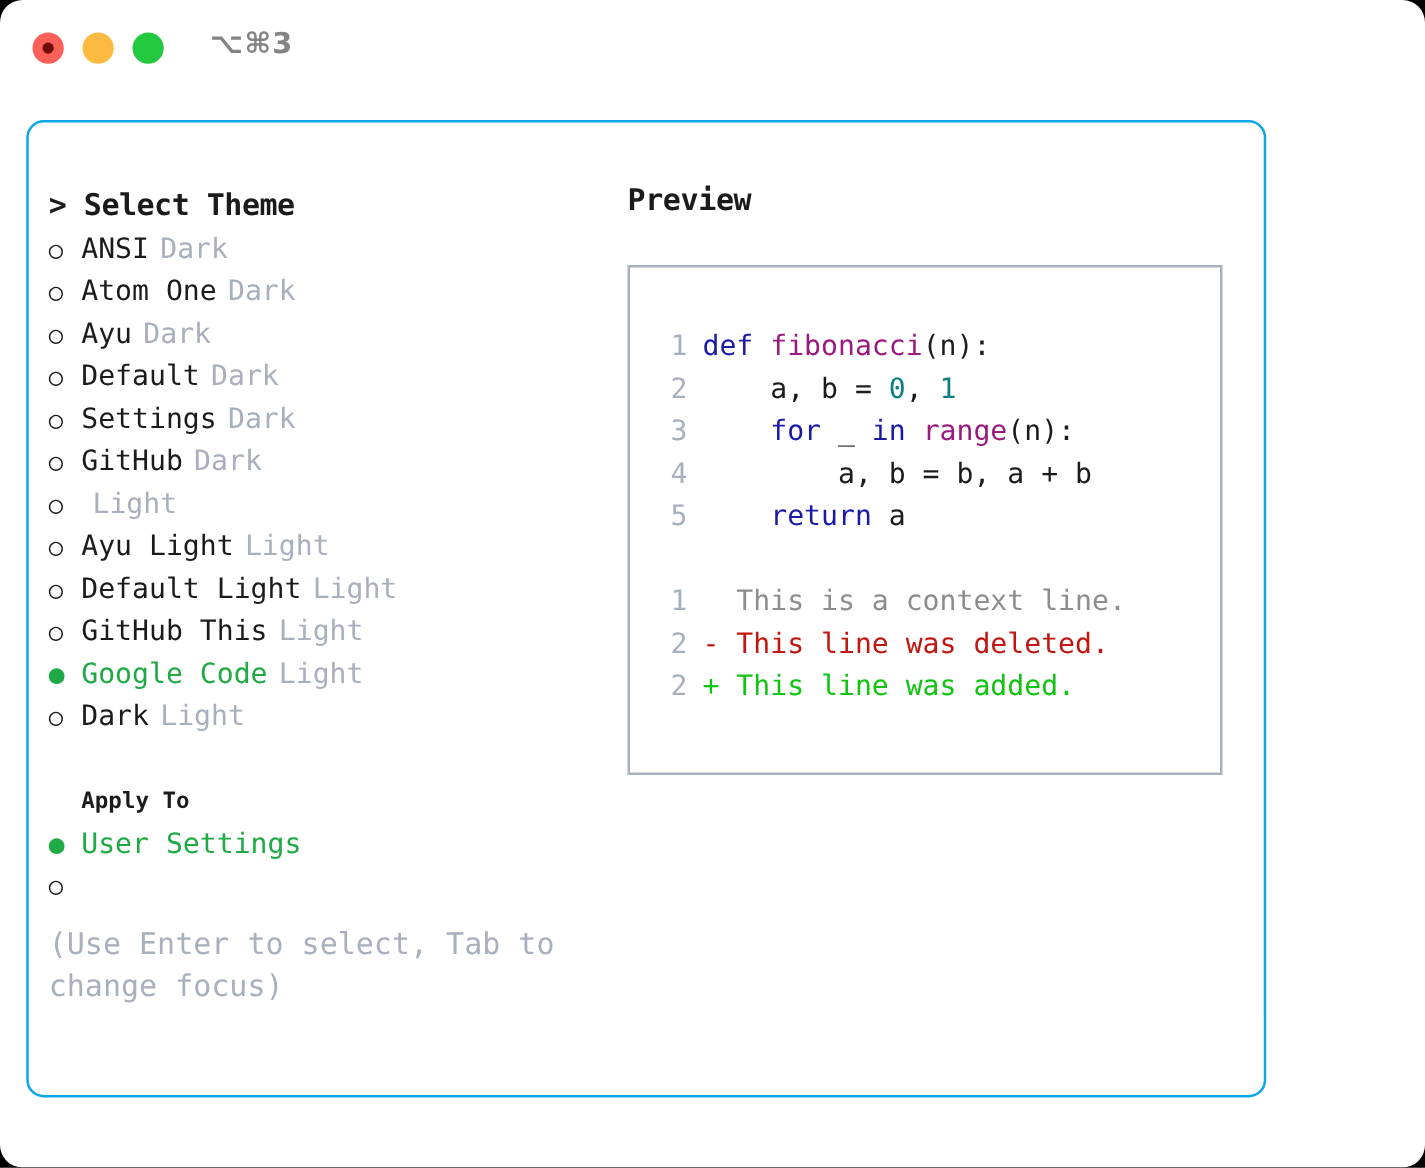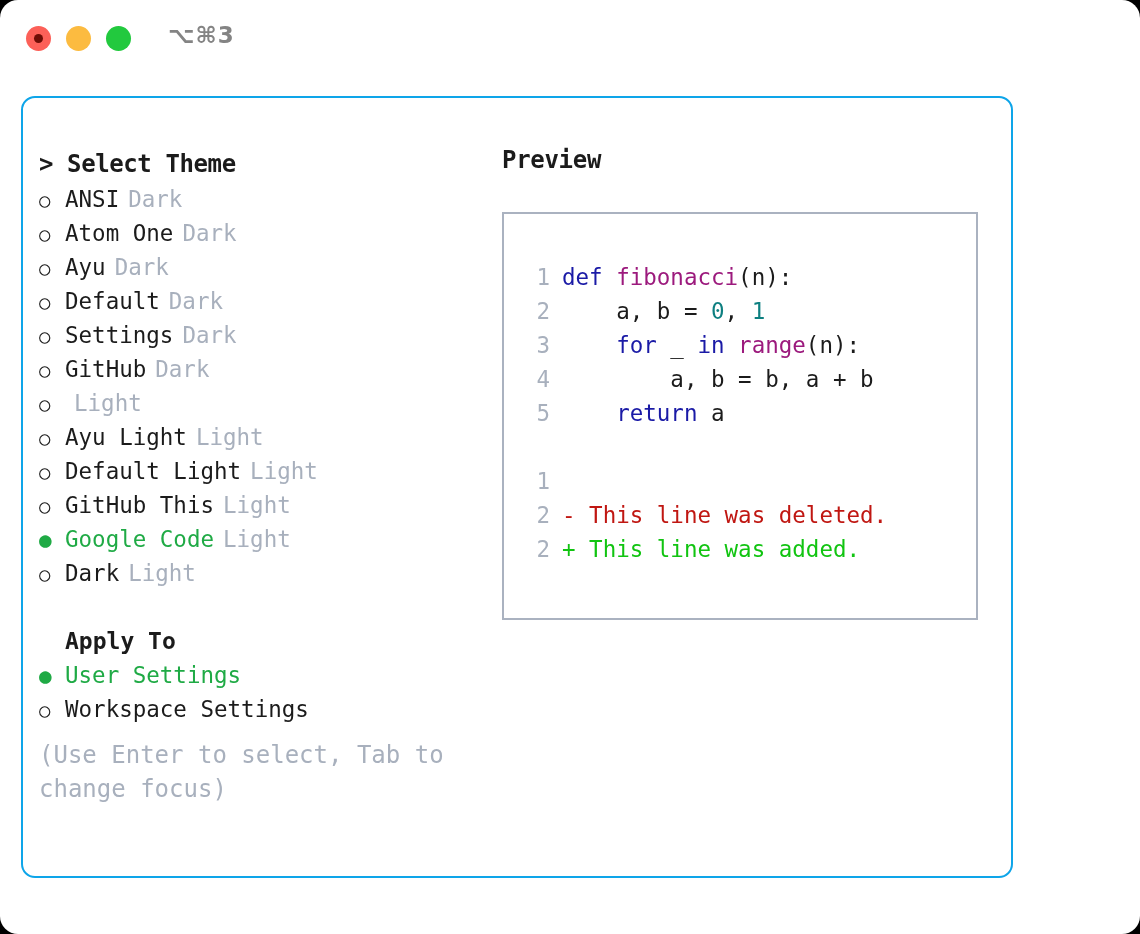--- a/index.html
+++ b/index.html
@@ -103,21 +103,21 @@
   }
   #heading-select-theme {
     font-weight: 700;
     font-size: 24px;
     height: 36px;
     line-height: 36px;
     letter-spacing: -0.4px;
   }
   #heading-apply-to {
     font-weight: 700;
-    font-size: 23px;
+    font-size: 18px;
     padding-left: 26px;
   }
   .spacer-row { height: 34px; }
   #hint-text {
     margin-top: 12px;
     font-size: 24px;
     line-height: 34px;
     color: #a8b0bd;
     width: 420px;
     white-space: pre-wrap;
@@ -195,38 +195,38 @@
           <div class="row"><span class="marker">○</span><span class="label">Ayu Light</span><span class="variant">Light</span></div>
           <div class="row"><span class="marker">○</span><span class="label">Default Light</span><span class="variant">Light</span></div>
           <div class="row"><span class="marker">○</span><span class="label">GitHub This</span><span class="variant">Light</span></div>
           <div class="row"><span class="marker sel">●</span><span class="label sel">Google Code</span><span class="variant">Light</span></div>
           <div class="row"><span class="marker">○</span><span class="label">Dark</span><span class="variant">Light</span></div>
         </div>
       <div class="spacer-row"></div>
       <div class="row" id="heading-apply-to">Apply To</div>
       <div id="apply-list">
           <div class="row"><span class="marker sel">●</span><span class="label sel">User Settings</span></div>
-          <div class="row"><span class="marker">○</span><span class="label">Workspace Settings</span></div>
+          <div class="row"><span class="marker">○</span></div>
         </div>
       <div id="hint-text">(Use Enter to select, Tab to change focus)</div>
     </div>
 
     <div id="right-pane">
       <div id="preview-title">Preview</div>
       <div id="preview-box">
         <div id="code-block">
             <div class="code-line"><span class="ln">1</span><span class="code-body"><span class="tok-kw">def</span><span class="tok-pl"> </span><span class="tok-fn">fibonacci</span><span class="tok-pl">(n):</span></span></div>
             <div class="code-line"><span class="ln">2</span><span class="code-body"><span class="tok-pl">    a, b = </span><span class="tok-num">0</span><span class="tok-pl">, </span><span class="tok-num">1</span></span></div>
             <div class="code-line"><span class="ln">3</span><span class="code-body"><span class="tok-pl">    </span><span class="tok-kw">for</span><span class="tok-pl"> _ </span><span class="tok-kw">in</span><span class="tok-pl"> </span><span class="tok-fn">range</span><span class="tok-pl">(n):</span></span></div>
             <div class="code-line"><span class="ln">4</span><span class="code-body"><span class="tok-pl">        a, b = b, a + b</span></span></div>
             <div class="code-line"><span class="ln">5</span><span class="code-body"><span class="tok-pl">    </span><span class="tok-kw">return</span><span class="tok-pl"> a</span></span></div>
           </div>
         <div class="blank-line"></div>
         <div id="diff-block">
-            <div class="code-line"><span class="ln">1</span></div>
+            <div class="code-line"><span class="ln">1</span><span class="code-body diff-ctx">  This is a context line.</span></div>
             <div class="code-line"><span class="ln">2</span><span class="code-body diff-del">- This line was deleted.</span></div>
             <div class="code-line"><span class="ln">2</span><span class="code-body diff-add">+ This line was added.</span></div>
           </div>
       </div>
     </div>
 
   </div>
 </div>
 
 </body></html>

